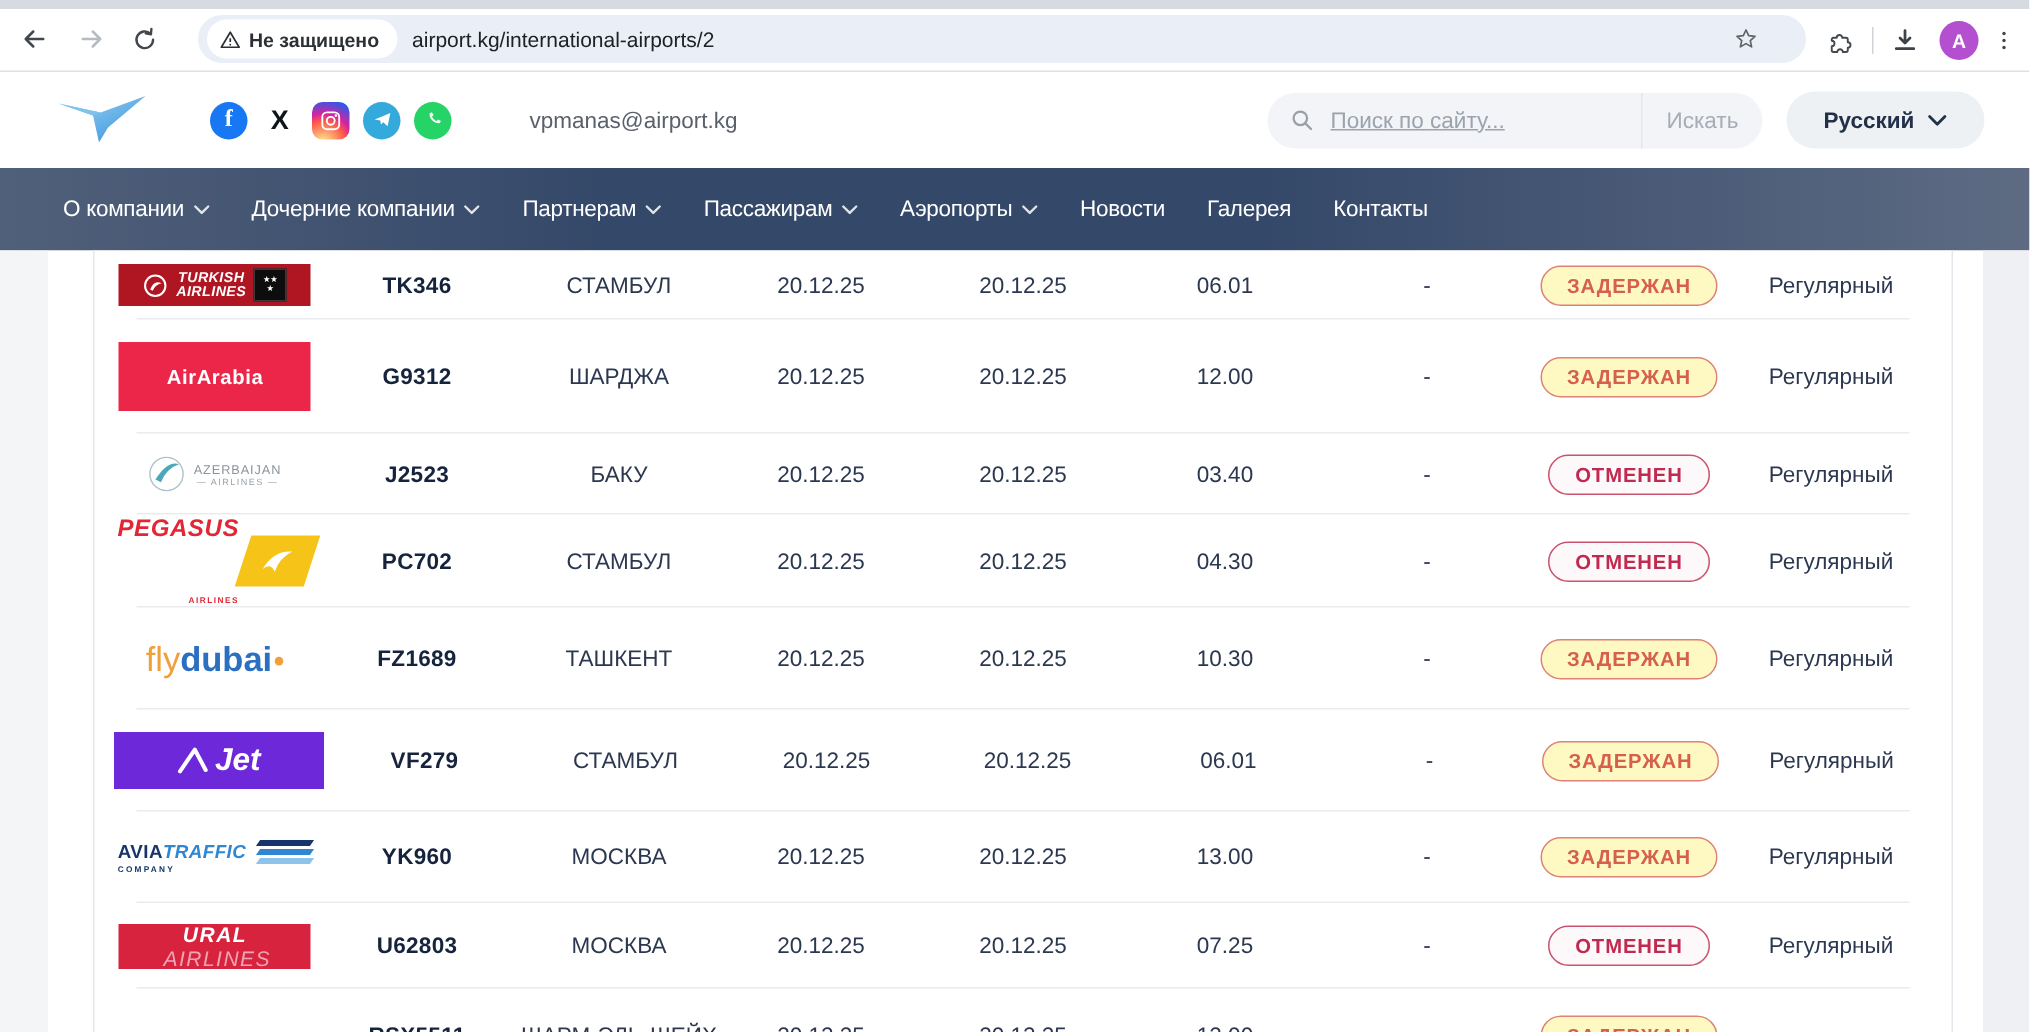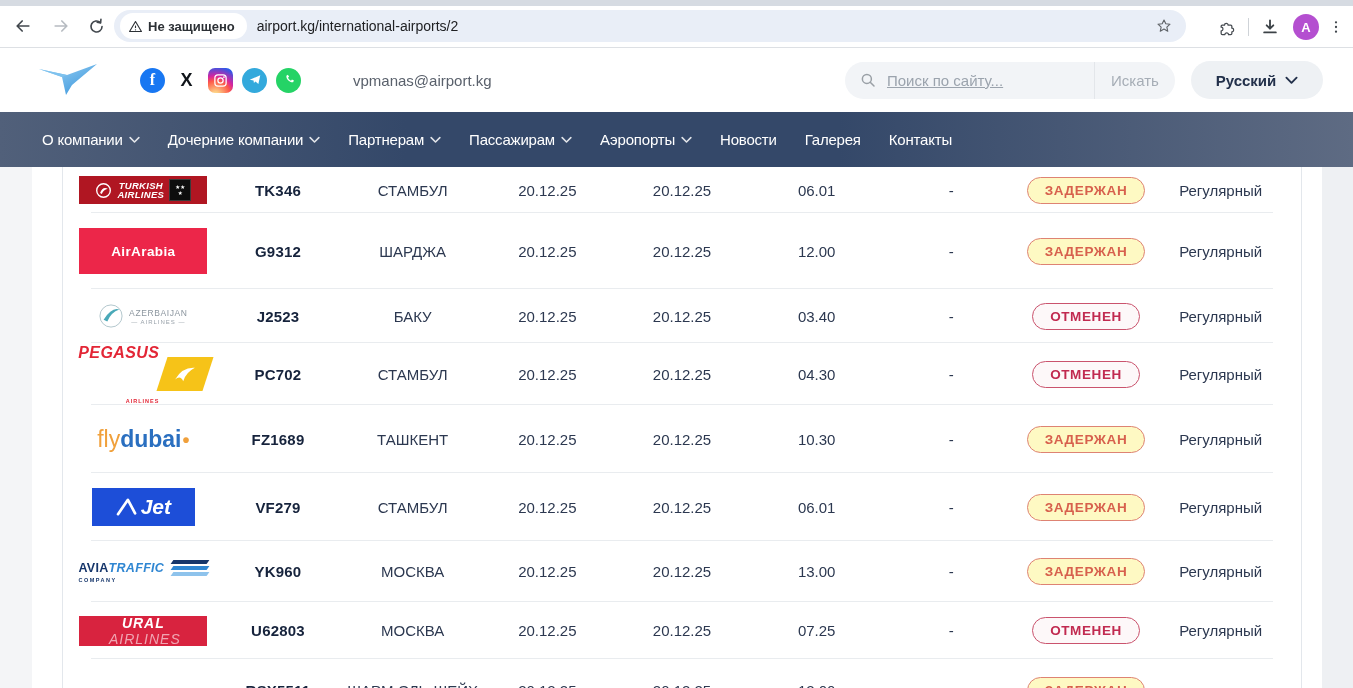--- a/index.html
+++ b/index.html
@@ -3,21 +3,21 @@
 <meta charset="utf-8">
 <style>
   * { margin:0; padding:0; box-sizing:border-box; }
   html,body { width:1353px; height:688px; overflow:hidden;
     font-family:"Liberation Sans", sans-serif; background:#fff; }
 
   
   .chrome { position:relative; height:48px; background:#fff; border-bottom:1px solid #dde0e4; }
   .chrome-topstrip { height:6px; background:#d6dbe2; }
   .chrome-btn { position:absolute; top:13px; width:26px; height:26px; display:flex; align-items:center; justify-content:center; border-radius:50%; cursor:pointer; }
-  .addr-bar { position:absolute; left:114px; top:10px; width:1072px; height:32px; background:#e9eef7; border-radius:16px; display:flex; align-items:center; }
+  .addr-bar { position:absolute; left:132px; top:10px; width:1072px; height:32px; background:#e9eef7; border-radius:16px; display:flex; align-items:center; }
   .sec-chip { margin-left:6px; height:26px; background:#fff; border-radius:13px; display:flex; align-items:center; padding:0 12px 0 8px; gap:5px; cursor:pointer; }
   .sec-chip span { font-size:13px; font-weight:bold; color:#2c3035; }
   .url-text { margin-left:10px; font-size:14px; color:#202124; }
   .star-btn { right:176px; }
   .chrome-right { position:absolute; right:0; top:6px; height:42px; display:flex; align-items:center; }
   .divider-v { width:1px; height:18px; background:#cfd3d8; margin:0 8px; }
   .avatar { width:26px; height:26px; border-radius:50%; background:#b44fd0; color:#fff; font-size:13px; font-weight:bold; display:flex; align-items:center; justify-content:center; cursor:pointer; }
 
   
   .site-header { height:64px; background:#fff; display:flex; align-items:center; padding:0 30px 0 36px; }
@@ -75,21 +75,21 @@
   .lg-pegasus { gap:3px; }
   .pg-left { display:flex; flex-direction:column; align-items:flex-end;gap:37px; }
   .pg-main { font-size:16px; font-weight:800; font-style:italic; color:#e32636; letter-spacing:.4px; }
   .pg-sub { font-size:5.5px; font-weight:bold; color:#e32636; letter-spacing:1px; margin-top:-1px; }
   .pg-flag { width:46px; height:34px; background:#f6c318; transform:skewX(-18deg); display:flex; align-items:center; justify-content:center; }
   .pg-flag svg { transform:skewX(18deg); }
   .lg-flydubai { align-items:baseline; }
   .fd-fly { font-size:23px; color:#f0a03b; }
   .fd-dubai { font-size:23px; font-weight:bold; color:#2a6fc0; }
   .fd-dot { font-size:20px; color:#f0a03b; font-weight:bold; margin-left:1px; }
-  .lg-ajet { width:103px; height:38px; background:#1d4ed8; gap:3px;text-align:center; }
+  .lg-ajet { width:140px; height:38px; background:#6d28d9; gap:3px;text-align:center; }
   .aj-txt { color:#fff; font-size:21px; font-weight:bold; font-style:italic; }
   .lg-aviatraffic { flex-direction:column; align-items:flex-start; }
   .at-r1 { display:flex; align-items:center; }
   .at-avia { font-size:12.5px; font-weight:800; color:#16366b; letter-spacing:.3px; }
   .at-traffic { font-size:12.5px; font-weight:800; font-style:italic; color:#2f86d2; letter-spacing:.3px; }
   .at-stripes { display:flex; flex-direction:column; gap:2px; margin-left:8px; }
   .at-stripes i { width:36px; height:4px; transform:skewX(-35deg); display:block; }
   .at-stripes i:nth-child(1){ background:#16366b; } .at-stripes i:nth-child(2){ background:#2f86d2; } .at-stripes i:nth-child(3){ background:#8ec3ec; }
   .at-company { font-size:5.5px; font-weight:bold; color:#16366b; letter-spacing:1.5px; margin-top:1px; }
   .lg-ural { width:128px; height:30px; background:#d8233f; font-style:italic; letter-spacing:1px;flex-direction:column; }

